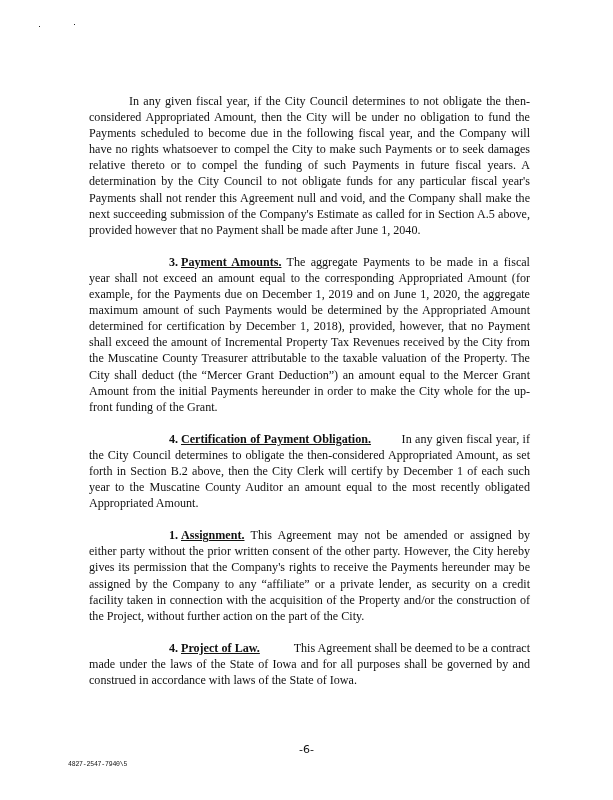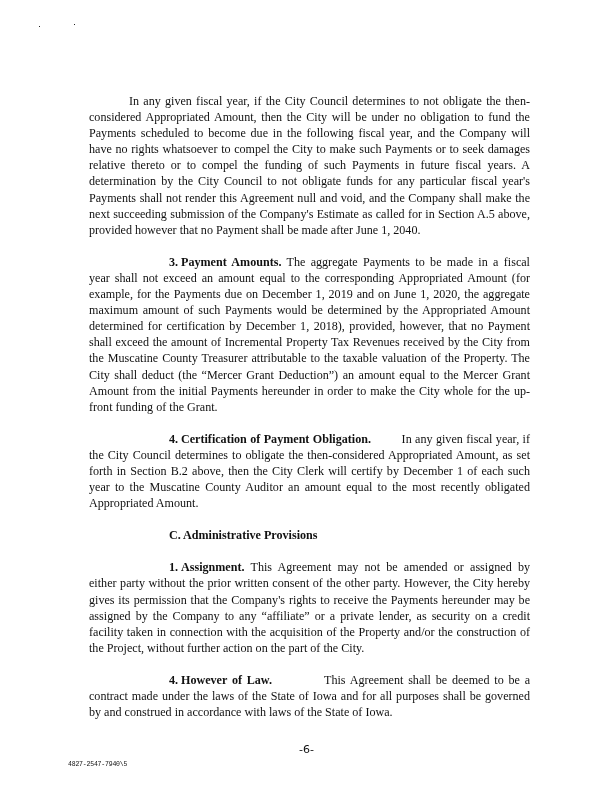--- a/index.html
+++ b/index.html
@@ -10,21 +10,21 @@
   }
   .page { position: absolute; left: 0; top: 0; width: 495px; height: 800px; }
   .dot { position: absolute; width: 1px; height: 1px; background: #222; }
   .body-text {
     position: absolute; left: 89px; top: 93px; width: 441px;
     font-size: 12.1px; line-height: 16.1px; text-align: justify;
   }
   .para { margin: 0 0 16px 0; text-indent: 40px; }
   .para.last { margin-bottom: 0; }
   .num { display: inline-block; width: 52px; font-weight: bold; }
-  .heading { font-weight: bold; }
+  .heading { font-weight: bold; text-decoration: underline; }
   .section-head { margin: 0 0 16px 0; text-indent: 40px; font-weight: bold; }
   .section-head .num { width: 54px; }
   .page-number {
     position: absolute; left: 0; width: 613px; top: 743px;
     text-align: center; font-family: "DejaVu Sans", sans-serif; font-size: 11px;
   }
   .doc-id {
     position: absolute; left: 68px; top: 761px;
     font-family: Liberation Mono, monospace; font-size: 6.5px; letter-spacing: -0.2px;
   }
@@ -42,30 +42,27 @@
     </p>
 
     <p class="para">
       <span class="num">3.</span><span class="heading">Payment Amounts.</span><span>  The aggregate Payments to be made in a fiscal year shall not exceed an amount equal to the corresponding Appropriated Amount (for example, for the Payments due on December 1, 2019 and on June 1, 2020, the aggregate maximum amount of such Payments would be determined by the Appropriated Amount determined for certification by December 1, 2018), provided, however, that no Payment shall exceed the amount of Incremental Property Tax Revenues received by the City from the Muscatine County Treasurer attributable to the taxable valuation of the Property.  The City shall deduct (the “Mercer Grant Deduction”) an amount equal to the Mercer Grant Amount from the initial Payments hereunder in order to make the City whole for the up-front funding of the Grant.</span>
     </p>
 
     <p class="para">
       <span class="num">4.</span><span class="heading">Certification of Payment Obligation.</span><span>&nbsp;&nbsp;&nbsp;&nbsp;&nbsp;&nbsp;&nbsp;&nbsp; In any given fiscal year, if the City Council determines to obligate the then-considered Appropriated Amount, as set forth in Section B.2 above, then the City Clerk will certify by December 1 of each such year to the Muscatine County Auditor an amount equal to the most recently obligated Appropriated Amount.</span>
     </p>
 
-    <p class="section-head">
-      <span class="num">C.</span><span class="heading">Administrative Provisions</span>
-    </p>
 
     <p class="para">
       <span class="num">1.</span><span class="heading">Assignment.</span><span>  This Agreement may not be amended or assigned by either party without the prior written consent of the other party.  However, the City hereby gives its permission that the Company's rights to receive the Payments hereunder may be assigned by the Company to any “affiliate” or a private lender, as security on a credit facility taken in connection with the acquisition of the Property and/or the construction of the Project, without further action on the part of the City.</span>
     </p>
 
 
 
     <p class="para last">
-      <span class="num">4.</span><span class="heading">However of Law.</span><span>&nbsp;&nbsp;&nbsp;&nbsp;&nbsp;&nbsp;&nbsp;&nbsp;&nbsp;&nbsp; This Agreement shall be deemed to be a contract made under the laws of the State of Iowa and for all purposes shall be governed by and construed in accordance with laws of the State of Iowa.</span>
+      <span class="num">4.</span><span class="heading">Project of Law.</span><span>&nbsp;&nbsp;&nbsp;&nbsp;&nbsp;&nbsp;&nbsp;&nbsp;&nbsp;&nbsp; This Agreement shall be deemed to be a contract made under the laws of the State of Iowa and for all purposes shall be governed by and construed in accordance with laws of the State of Iowa.</span>
     </p>
   </div>
 
   <div class="page-number">-6-</div>
   <div class="doc-id">4827-2547-7940\5</div>
 </div>
 
 </body></html>

